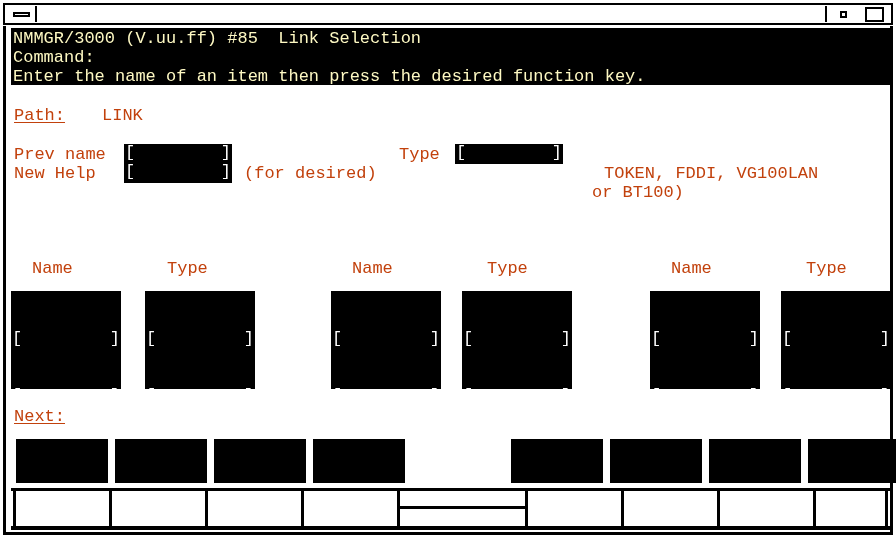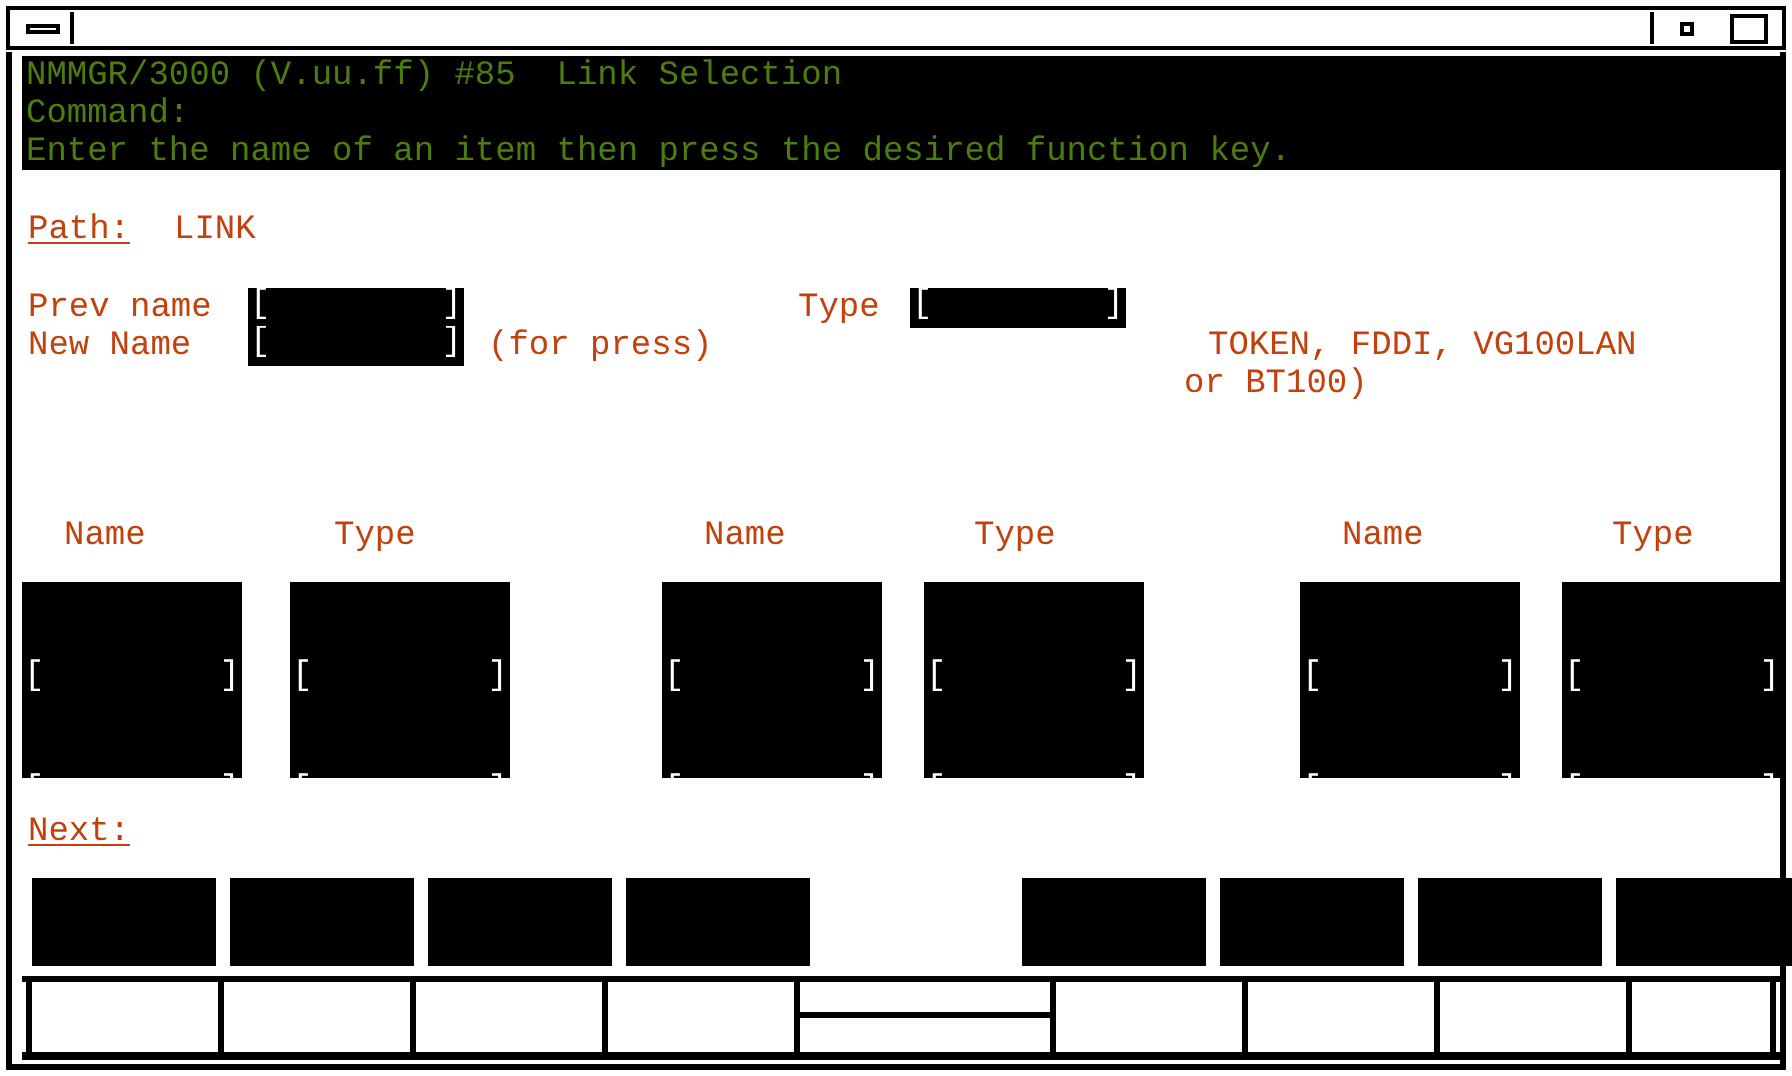--- a/index.html
+++ b/index.html
@@ -90,21 +90,21 @@
     border-bottom: 3px solid #000000;
     background: #ffffff;
   }
 
   
   .banner {
     position: absolute;
     left: 5px; top: 2px;
     width: 879px; height: 57px;
     background: #000000;
-    color: #4d7c0f;
+    color: #fef9c3;
     padding: 1px 0 0 2px;
   }
   .banner .line {
     font-size: 17px;
     line-height: 19px;
     white-space: pre;
     letter-spacing: 0px;
   }
 
   
@@ -212,36 +212,36 @@
 
   <div class="screen">
 
     <div class="banner">
       <div class="line">NMMGR/3000 (V.uu.ff) #85  Link Selection</div>
       <div class="line">Command:</div>
       <div class="line">Enter the name of an item then press the desired function key.</div>
     </div>
 
     <div class="txt u" style="left:8px; top:80px;">Path:</div>
-    <div class="txt" style="left:81px; top:80px;">LINK</div>
+    <div class="txt" style="left:96px; top:80px;">LINK</div>
 
     <div class="txt" style="left:8px; top:119px;">Prev name</div>
     <div class="field" style="left:118px; top:118px; width:108px; height:20px;">
       <span class="br-l">[</span>
       <span></span>
       <span class="br-r">]</span>
     </div>
 
-    <div class="txt" style="left:8px; top:138px;">New Name</div>
+    <div class="txt" style="left:8px; top:138px;">New Help</div>
     <div class="field" style="left:118px; top:137px; width:108px; height:20px;">
       <span class="br-l">[</span>
       <span></span>
       <span class="br-r">]</span>
     </div>
-    <div class="txt" style="left:238px; top:138px;">(for press)</div>
+    <div class="txt" style="left:238px; top:138px;">(for desired)</div>
 
     <div class="txt" style="left:393px; top:119px;">Type</div>
     <div class="field" style="left:449px; top:118px; width:108px; height:20px;">
       <span class="br-l">[</span>
       <span></span>
       <span class="br-r">]</span>
     </div>
     <div class="txt" style="left:586px; top:138px;margin-left:12px;">TOKEN, FDDI, VG100LAN</div>
     <div class="txt" style="left:586px; top:157px;">or BT100)</div>
 

